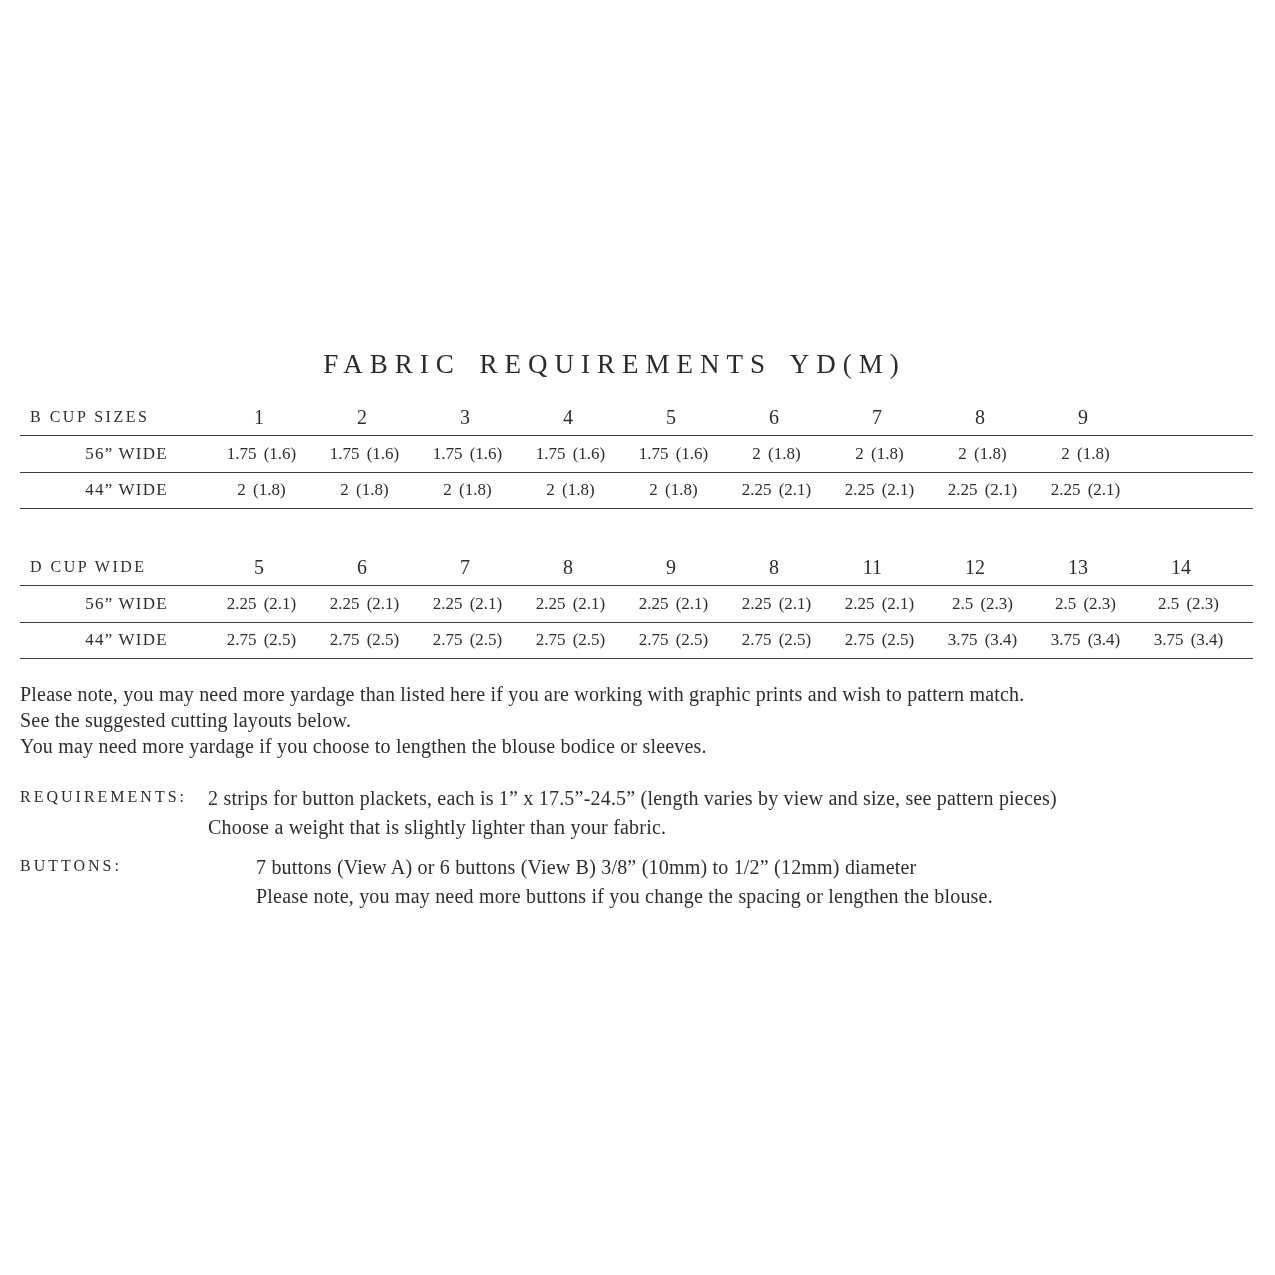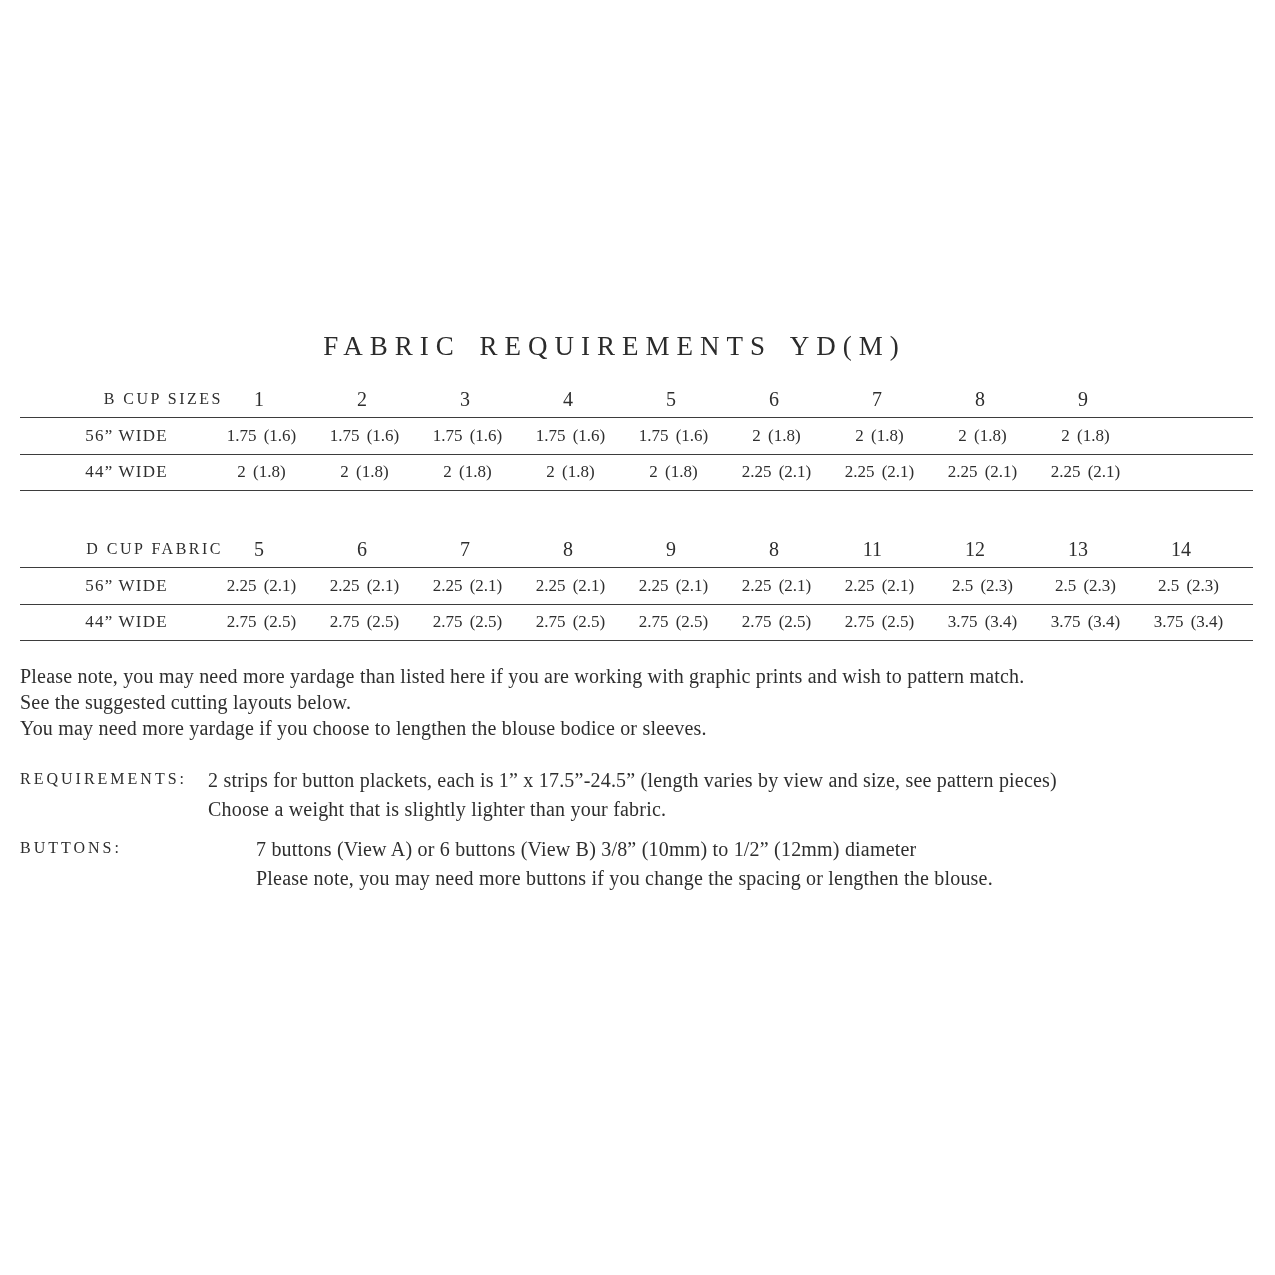--- a/index.html
+++ b/index.html
@@ -8,21 +8,21 @@
     width: 1275px;
     height: 1275px;
     background: #ffffff;
     font-family: "Liberation Serif", serif;
     color: #2e2e2e;
     overflow: hidden;
   }
   .content {
     position: absolute;
     left: 20px;
-    top: 332px;
+    top: 350px;
     width: 1233px;
     font-family: Liberation Serif, serif;
   }
   .title {
     margin: 0;
     position: relative;
     left: -22px;
     text-align: center;
     font-size: 27px;
     line-height: 28px;
@@ -36,21 +36,21 @@
     border-collapse: collapse;
     table-layout: fixed;
     width: 100%;
   }
   table.fab-table.b-table { margin-top: 18px; }
   table.fab-table.d-table { margin-top: 37px; }
   col.c-label { width: 203px; }
   col.c-val   { width: 103px; }
   .fab-table th, .fab-table td { font-weight: normal; padding: 0; }
   th.tbl-label {
-    text-align: right;
+    text-align: left;
     padding-left: 10px;
     padding-bottom: 9px;
     font-size: 16px;
     letter-spacing: 2.5px;
     vertical-align: bottom;
     white-space: nowrap;
   }
   th.size-num {
     text-align: right;
     padding-right: 62px;
@@ -171,21 +171,21 @@
           <col class="c-val">
           <col class="c-val">
         <col class="c-val">
           <col class="c-val">
           <col class="c-val">
           <col class="c-val">
           <col class="c-val">
       </colgroup>
       <thead>
         <tr>
-          <th class="tbl-label">D CUP FABRIC</th>
+          <th class="tbl-label">D CUP WIDE</th>
           <th class="size-num">5</th>
           <th class="size-num">6</th>
           <th class="size-num">7</th>
           <th class="size-num">8</th>
           <th class="size-num">9</th>
           <th class="size-num">8</th>
           <th class="size-num">11</th>
           <th class="size-num">12</th>
           <th class="size-num">13</th>
           <th class="size-num">14</th>

